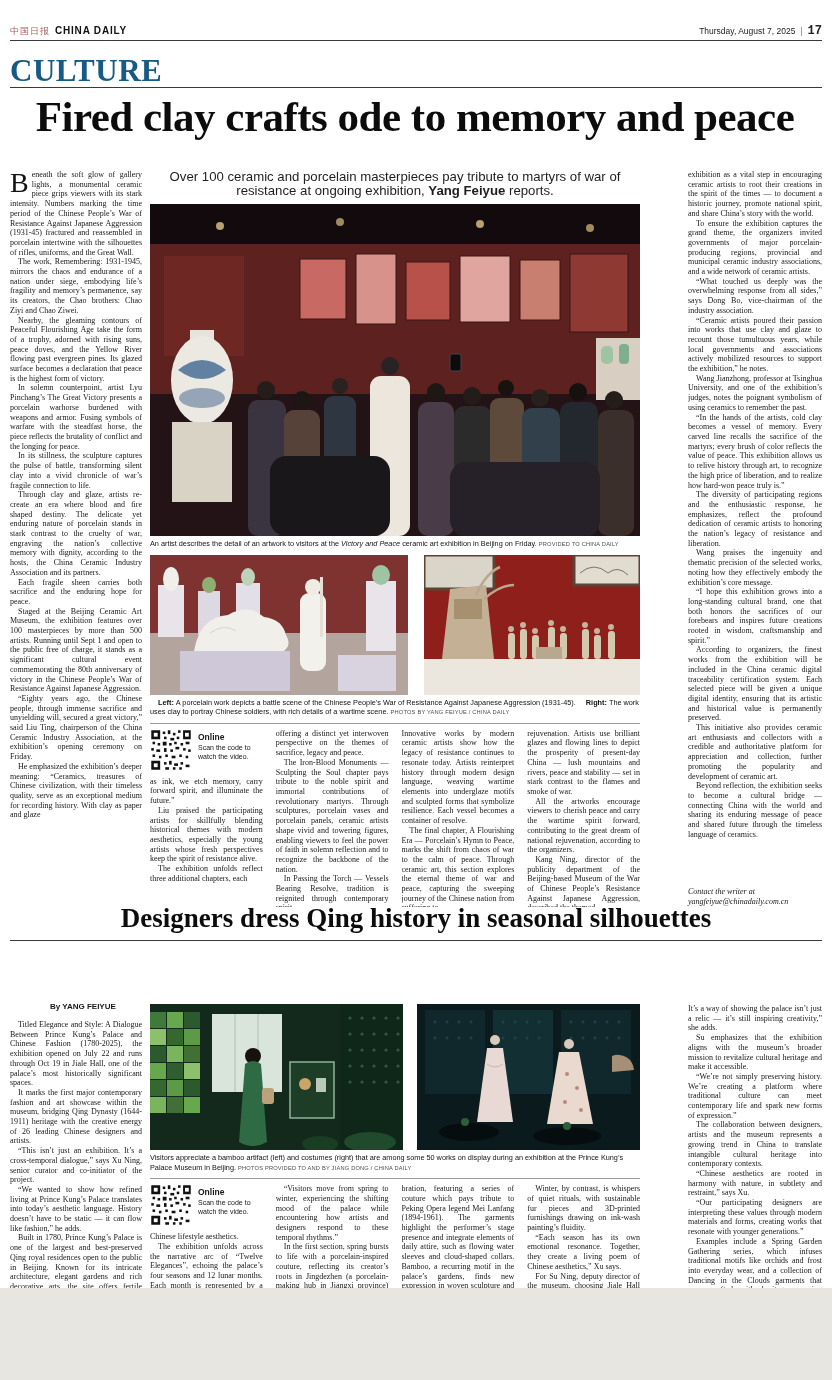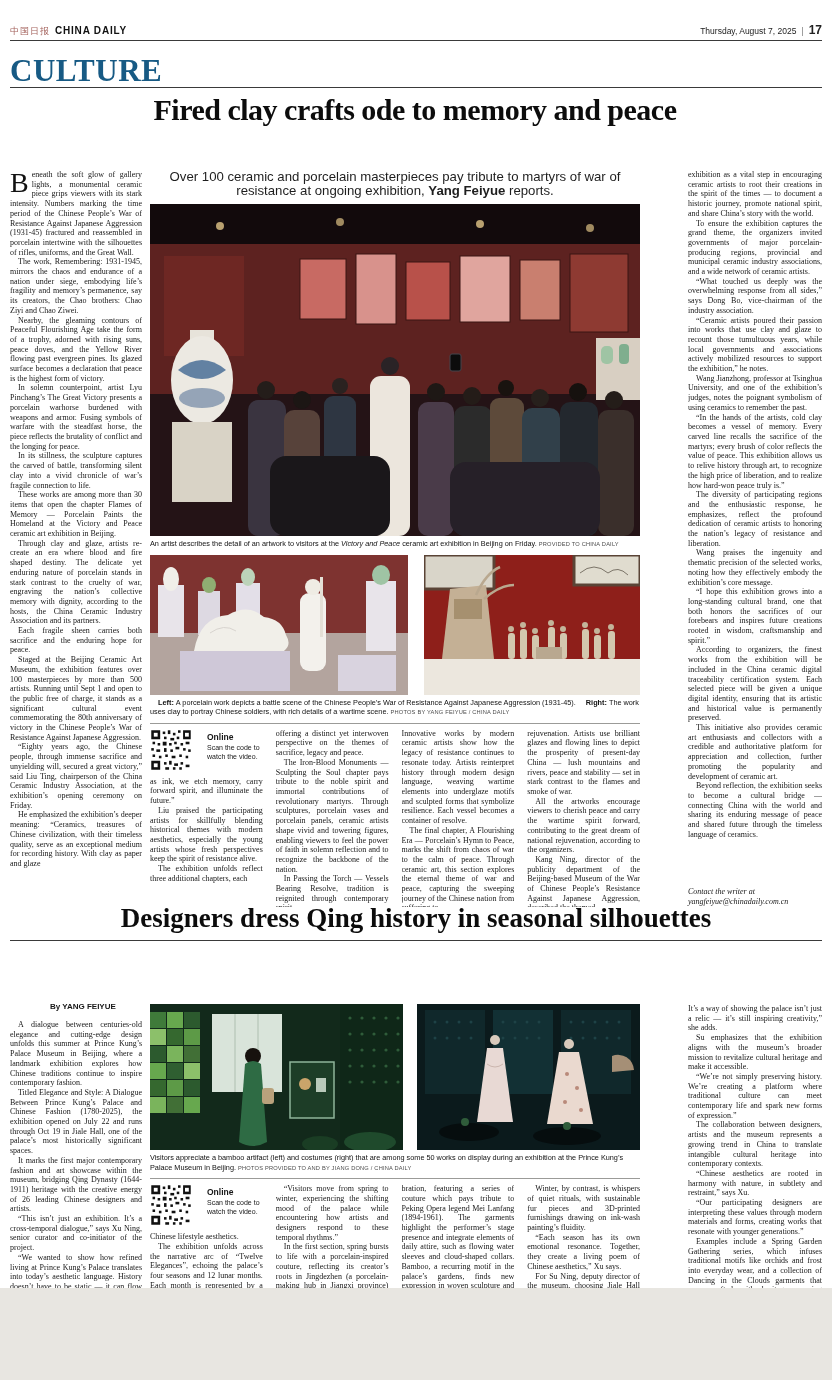--- a/index.html
+++ b/index.html
@@ -9,27 +9,27 @@
   .rule{position:absolute;left:10px;right:10px;border-top:1.4px solid #2a2a2a;}
   .rule.thin{border-top:1px solid #3a3a3a;}
 
   
   .hdr{position:absolute;top:20px;left:10px;right:10px;display:flex;justify-content:space-between;
        align-items:baseline;font-family:"Liberation Sans",sans-serif;}
   .logo-cn{font-size:9px;color:#a4625c;letter-spacing:1px;margin-right:5px;}
   .logo-en{font-weight:700;font-size:10px;letter-spacing:.8px;color:#111;}
   .hdr-right{font-size:8.5px;color:#222;}
   .hdr-sep{margin:0 5px;color:#777;}
-  .hdr-page{font-weight:700;font-size:12px;font-family:Liberation Sans, sans-serif;}
+  .hdr-page{font-weight:700;font-size:12px;font-family:Liberation Mono, monospace;}
 
   .culture{position:absolute;top:54px;left:10px;font-weight:700;font-size:31px;line-height:34px;
            color:#175a84;letter-spacing:.5px;font-family:"Liberation Serif",serif;}
 
   h1.headline{position:absolute;top:94px;left:10px;right:12px;margin:0;text-align:center;
-      font-weight:700;font-size:30px;line-height:1.05;letter-spacing:-.5px;color:#0c0c0c;}
+      font-weight:700;font-size:43px;line-height:1.05;letter-spacing:-.5px;color:#0c0c0c;}
   h2.headline2{position:absolute;top:904px;left:10px;right:10px;margin:0;text-align:center;
       font-weight:700;font-size:27px;line-height:1.1;color:#0c0c0c;}
 
   .standfirst{font-family:"Liberation Sans",sans-serif;font-size:13.2px;line-height:14px;
       text-align:center;color:#1e1e1e;padding:2px 14px 0 14px;}
   .standfirst b{font-weight:700;}
 
   .col{overflow:hidden;}
   .col p{margin:0;font-size:8px;line-height:9.7px;text-align:justify;text-indent:8px;}
   .col p:first-of-type{text-indent:0;}
@@ -39,21 +39,21 @@
   .cap{font-family:"Liberation Sans",sans-serif;font-size:7.3px;line-height:9.6px;color:#111;margin-top:3px;}
   .cap b{font-weight:700;padding-left:8px;}
   .credit{font-size:5.7px;color:#4c4c4c;letter-spacing:.2px;text-transform:uppercase;}
 
   .photo{background:#222;overflow:hidden;}
   .photo svg{display:block;width:100%;height:100%;}
 
   .midcols{display:flex;gap:13px;border-top:1px solid #9b9b98;padding-top:5px;}
   .midcol{width:113px;overflow:hidden;}
 
-  .online{display:flex;gap:15px;margin-bottom:6px;}
+  .online{display:flex;gap:6px;margin-bottom:6px;}
   .qr{width:42px;height:42px;flex:none;}
   .online-txt{font-family:"Liberation Sans",sans-serif;}
   .online-title{font-weight:700;font-size:8.5px;margin:3px 0 2px 0;}
   .online-text{font-size:7px;line-height:8.8px;width:66px;}
 
   .contact{font-style:italic;font-size:8px;line-height:10px;margin-top:9px;}
   .contact span{display:block;}
 
   .byline{position:absolute;left:10px;top:1002px;font-family:"Liberation Sans",sans-serif;
           font-weight:700;font-size:8px;padding-left:40px;}
@@ -80,22 +80,21 @@
   <div class="culture">CULTURE</div>
   <div class="rule thin" style="top:87px;"></div>
 
   <h1 class="headline">Fired clay crafts ode to memory and peace</h1>
 
   <div class="abs col" style="left:10px;top:170px;width:132px;height:765px;">
     <p><span class="dropcap">B</span><span>eneath the soft glow of gallery lights, a monumental ceramic piece grips viewers with its stark intensity. Numbers marking the time period of the Chinese People’s War of Resistance Against Japanese Aggression (1931-45) fractured and reassembled in porcelain intertwine with the silhouettes of rifles, uniforms, and the Great Wall.</span></p>
   <p>The work, Remembering: 1931-1945, mirrors the chaos and endurance of a nation under siege, embodying life’s fragility and memory’s permanence, say its creators, the Chao brothers: Chao Ziyi and Chao Ziwei.</p>
       <p>Nearby, the gleaming contours of Peaceful Flourishing Age take the form of a trophy, adorned with rising suns, peace doves, and the Yellow River flowing past evergreen pines. Its glazed surface becomes a declaration that peace is the highest form of victory.</p>
       <p>In solemn counterpoint, artist Lyu Pinchang’s The Great Victory presents a porcelain warhorse burdened with weapons and armor. Fusing symbols of warfare with the steadfast horse, the piece reflects the brutality of conflict and the longing for peace.</p>
-      <p>In its stillness, the sculpture captures the carved of battle, transforming silent clay into a vivid chronicle of war’s fragile connection to life.</p>
-      <p>These works are among more than 30 items that open the chapter Flames of Memory — Porcelain Paints the Homeland at the Victory and Peace ceramic art exhibition in Beijing.</p>
+      <p>In its stillness, the sculpture captures the pulse of battle, transforming silent clay into a vivid chronicle of war’s fragile connection to life.</p>
       <p>Through clay and glaze, artists re-create an era where blood and fire shaped destiny. The delicate yet enduring nature of porcelain stands in stark contrast to the cruelty of war, engraving the nation’s collective memory with dignity, according to the hosts, the China Ceramic Industry Association and its partners.</p>
       <p>Each fragile sheen carries both sacrifice and the enduring hope for peace.</p>
       <p>Staged at the Beijing Ceramic Art Museum, the exhibition features over 100 masterpieces by more than 500 artists. Running until Sept 1 and open to the public free of charge, it stands as a significant cultural event commemorating the 80th anniversary of victory in the Chinese People’s War of Resistance Against Japanese Aggression.</p>
       <p>“Eighty years ago, the Chinese people, through immense sacrifice and unyielding will, secured a great victory,” said Liu Ting, chairperson of the China Ceramic Industry Association, at the exhibition’s opening ceremony on Friday.</p>
       <p>He emphasized the exhibition’s deeper meaning: “Ceramics, treasures of Chinese civilization, with their timeless quality, serve as an exceptional medium for recording history. With clay as paper and glaze</p>
     </div>
 
   <div class="abs" style="left:150px;top:168px;width:490px;">
     <div class="standfirst">
       <span>Over 100 ceramic and porcelain masterpieces pay tribute to martyrs of war of resistance at ongoing exhibition, </span><b>Yang Feiyue</b><span> reports.</span>
@@ -308,21 +307,20 @@
   <div class="abs contact" style="left:688px;top:878px;width:134px;">
     <span>Contact the writer at</span>
     <span>yangfeiyue@chinadaily.com.cn</span>
   </div>
 
   <div class="rule thin" style="top:940px;"></div>
   <h2 class="headline2">Designers dress Qing history in seasonal silhouettes</h2>
   <div class="byline">By YANG FEIYUE</div>
 
   <div class="abs col indent-first" style="left:10px;top:1020px;width:132px;height:360px;">
-      <p>A dialogue between centuries-old elegance and cutting-edge design unfolds this summer at Prince Kung’s Palace Museum in Beijing, where a landmark exhibition explores how Chinese traditions continue to inspire contemporary fashion.</p>
       <p>Titled Elegance and Style: A Dialogue Between Prince Kung’s Palace and Chinese Fashion (1780-2025), the exhibition opened on July 22 and runs through Oct 19 in Jiale Hall, one of the palace’s most historically significant spaces.</p>
       <p>It marks the first major contemporary fashion and art showcase within the museum, bridging Qing Dynasty (1644-1911) heritage with the creative energy of 26 leading Chinese designers and artists.</p>
       <p>“This isn’t just an exhibition. It’s a cross-temporal dialogue,” says Xu Ning, senior curator and co-initiator of the project.</p>
       <p>“We wanted to show how refined living at Prince Kung’s Palace translates into today’s aesthetic language. History doesn’t have to be static — it can flow like fashion,” he adds.</p>
       <p>Built in 1780, Prince Kung’s Palace is one of the largest and best-preserved Qing royal residences open to the public in Beijing. Known for its intricate architecture, elegant gardens and rich decorative arts, the site offers fertile ground for reimagining traditional</p>
     </div>
 
   <div class="abs" style="left:150px;top:1004px;width:490px;">
     <div style="display:flex;gap:14px;">
       <div class="photo" style="width:253px;height:146px;">

